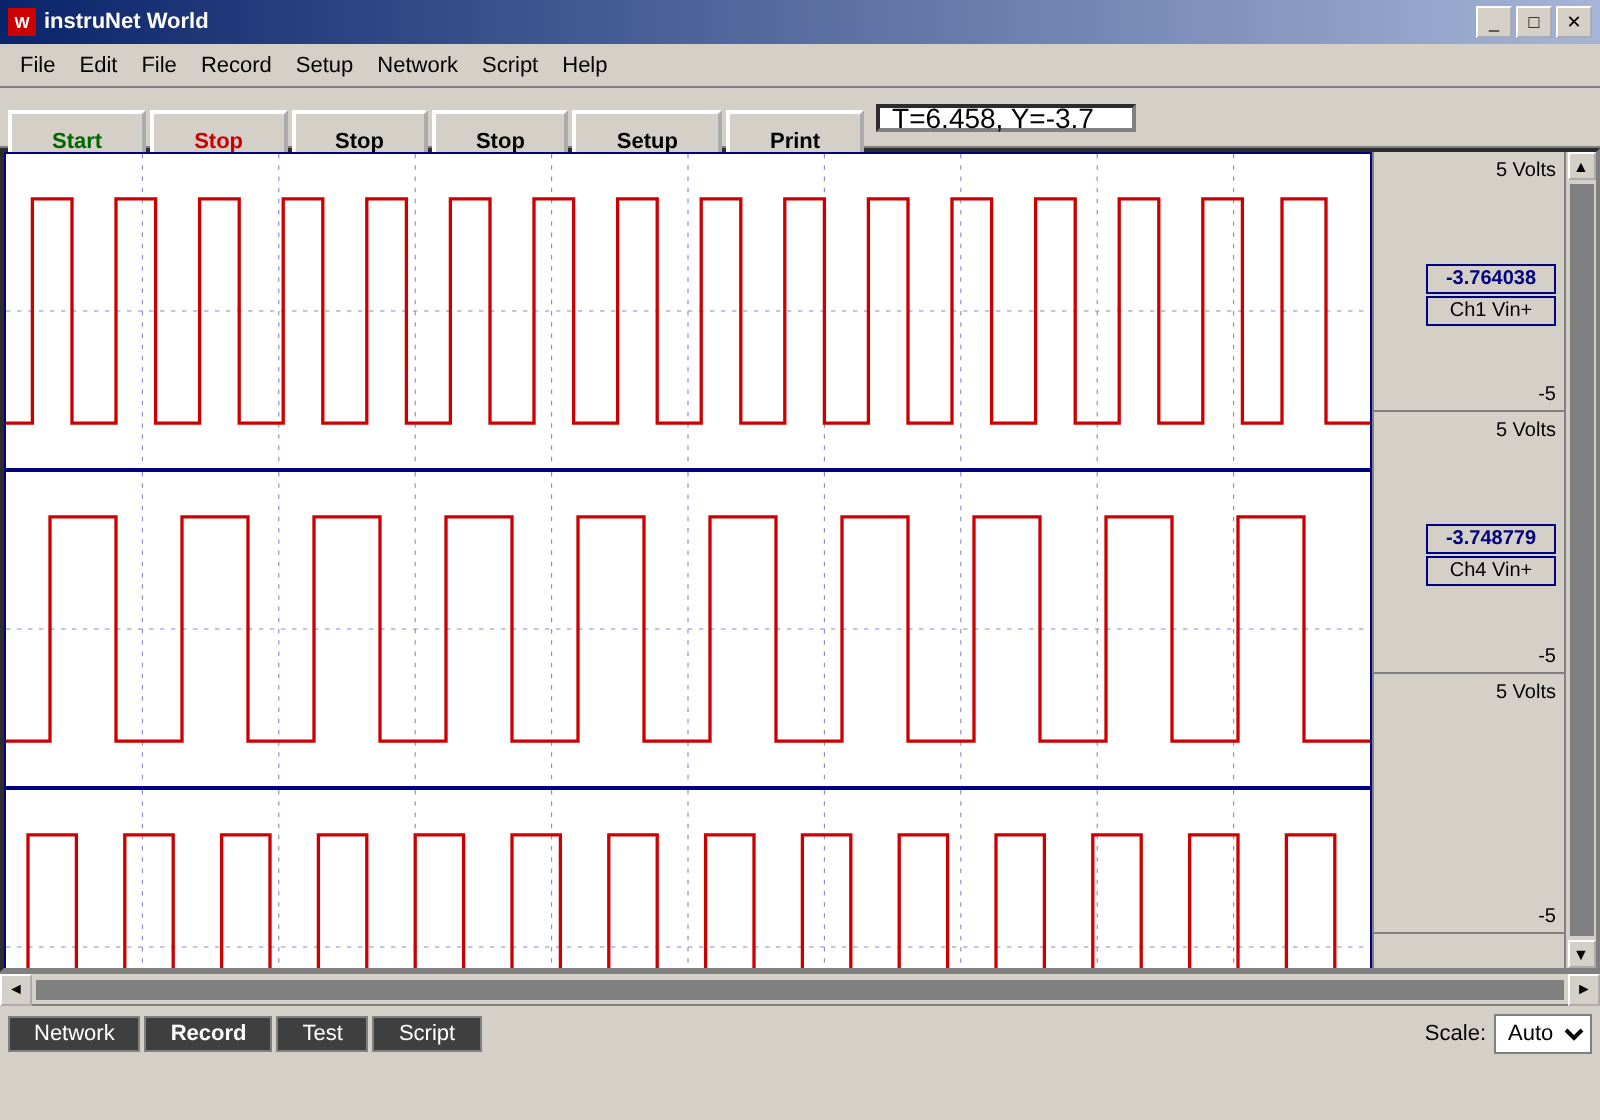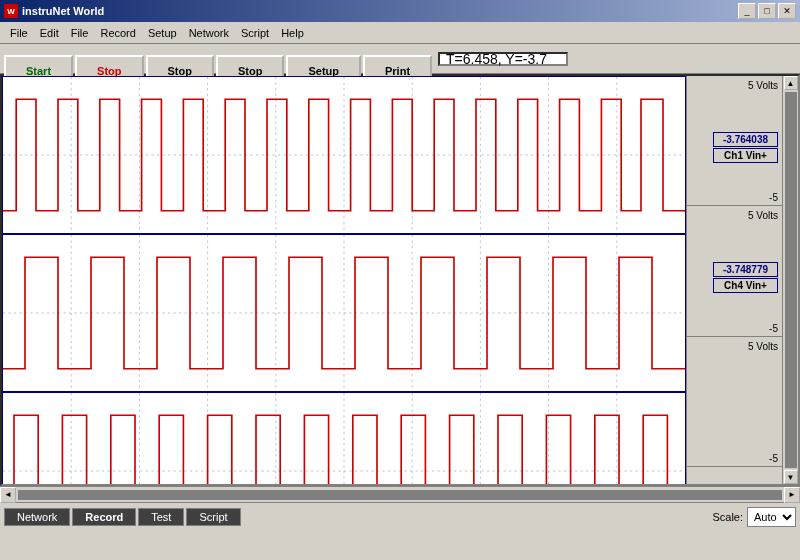--- a/index.html
+++ b/index.html
@@ -150,21 +150,20 @@
     }
     .ch-label {
       border: 1px solid #000080;
       background: #d4d0c8;
       color: #000;
       font-size: 10px;
       padding: 1px 3px;
       text-align: center;
       min-width: 65px;
       margin-top: 1px;
-      font-weight: bold;
     }
     .neg5-label {
       font-size: 10px;
       color: #000;
       align-self: flex-end;
     }
 
     
     .scroll-col {
       width: 16px;

